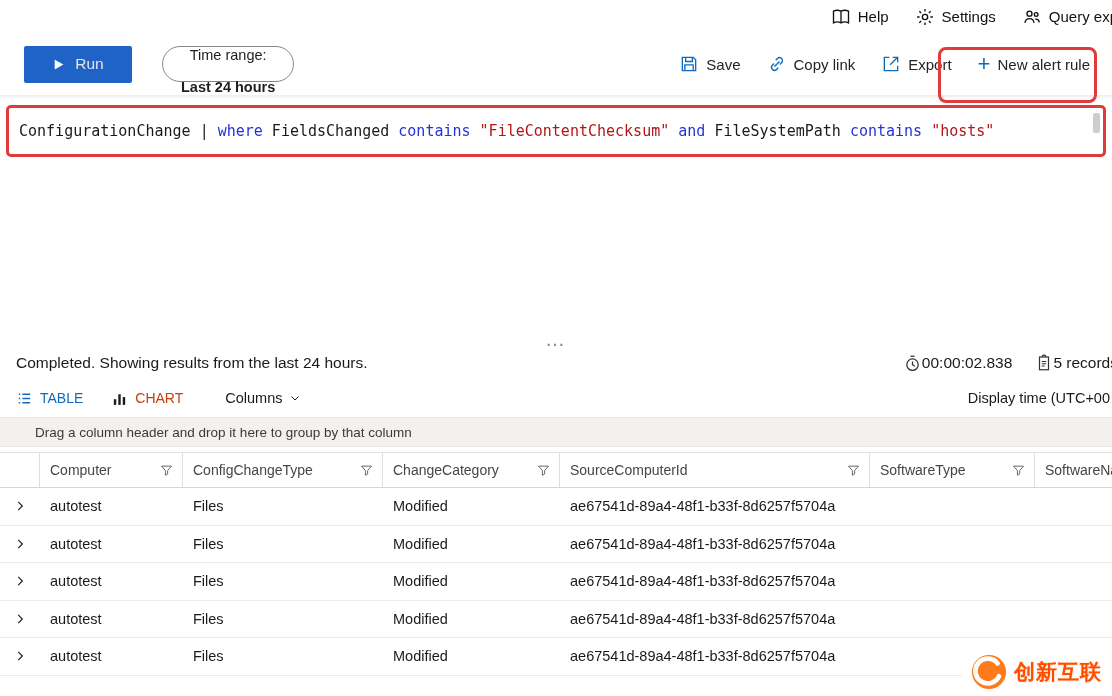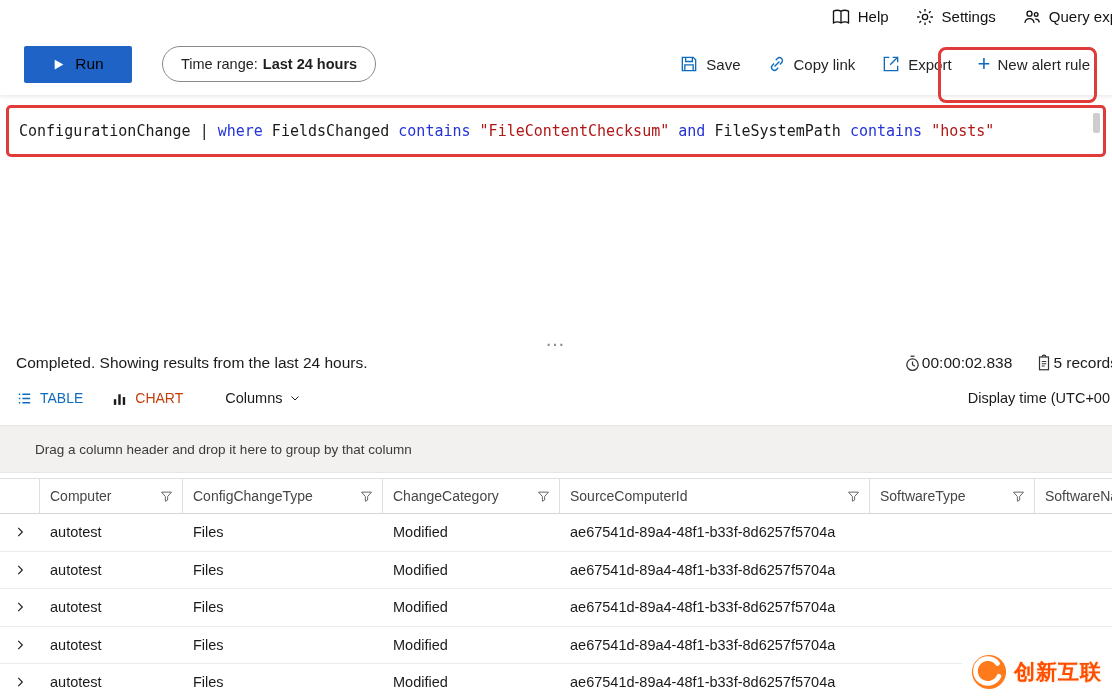--- a/index.html
+++ b/index.html
@@ -18,28 +18,28 @@
   }
   .topbar-item{display:flex;align-items:center;gap:7px;cursor:pointer;white-space:nowrap;}
 
   
   .toolbar{
     height:62px;display:flex;align-items:center;
     padding:0 22px 0 24px;box-sizing:border-box;
     box-shadow:0 2px 3px rgba(0,0,0,0.08);position:relative;z-index:2;
   }
   .run-btn{
-    width:108px;height:37px;background:#1f63c7;color:#000000;border:none;border-radius:2px;
+    width:108px;height:37px;background:#1f63c7;color:#e5e5e5;border:none;border-radius:2px;
     display:flex;align-items:center;justify-content:center;gap:10px;
     font-size:15.5px;font-family:"Liberation Sans",sans-serif;cursor:pointer;
   }
   .time-pill{
     margin-left:30px;height:34px;border:1px solid #8a8886;border-radius:18px;
-    display:flex;align-items:center;padding:0 18px;font-size:14.5px;gap:5px;
-    color:#201f1e;cursor:pointer;white-space:nowrap;
+    display:flex;align-items:center;padding:0 18px;font-size:14.5px;gap:16px;
+    color:#201f1e;cursor:pointer;white-space:nowrap;flex-direction:column;
   }
   .time-pill .val{font-weight:bold;}
   .toolbar-right{margin-left:auto;display:flex;align-items:center;gap:26px;font-size:15px;color:#252423;}
   .tool-item{display:flex;align-items:center;gap:7px;cursor:pointer;white-space:nowrap;}
   .plus-glyph{color:#0f6cbd;font-size:22px;line-height:18px;font-weight:400;}
 
   
   .editor{position:relative;height:252px;}
   .query-line{
     position:absolute;left:6px;right:6px;top:10px;height:52px;box-sizing:border-box;
@@ -76,21 +76,21 @@
     padding:0 2px 0 16px;box-sizing:border-box;font-size:14px;
   }
   .rtab{display:flex;align-items:center;gap:7px;cursor:pointer;white-space:nowrap;}
   .rtab.active{color:#0f6cbd;}
   .rtab.inactive{color:#c2410c;}
   .columns-dd{display:flex;align-items:center;gap:6px;font-size:14.5px;color:#1b1a19;cursor:pointer;margin-left:14px;}
   .display-time{margin-left:auto;font-size:14.5px;color:#1b1a19;white-space:nowrap;cursor:pointer;}
 
   
   .drag-bar{
-    height:48px;margin-top:8px;background:#f2f1f0;
+    height:30px;margin-top:0;background:#f2f1f0;
     border-top:1px solid #e8e6e4;border-bottom:1px solid #e8e6e4;box-sizing:border-box;
     display:flex;align-items:center;padding-left:35px;font-size:13.5px;color:#3b3a39;
   }
 
   
   .grid{margin-top:5px;width:1160px;}
   .grid-header,.grid-row{
     display:grid;grid-template-columns:40px 143px 200px 177px 310px 165px 125px;
     box-sizing:border-box;align-items:stretch;
   }

